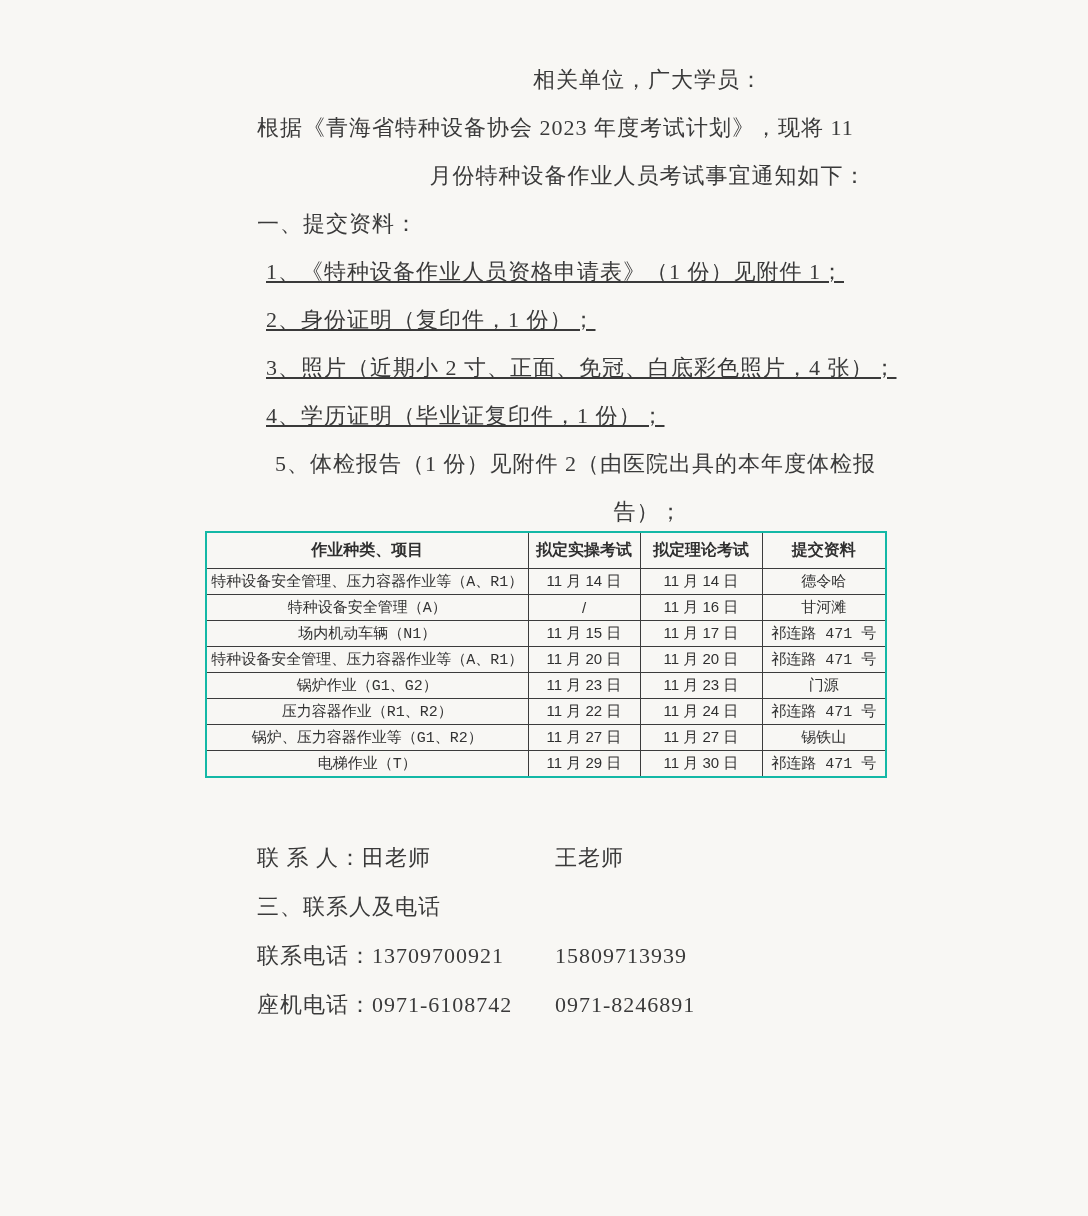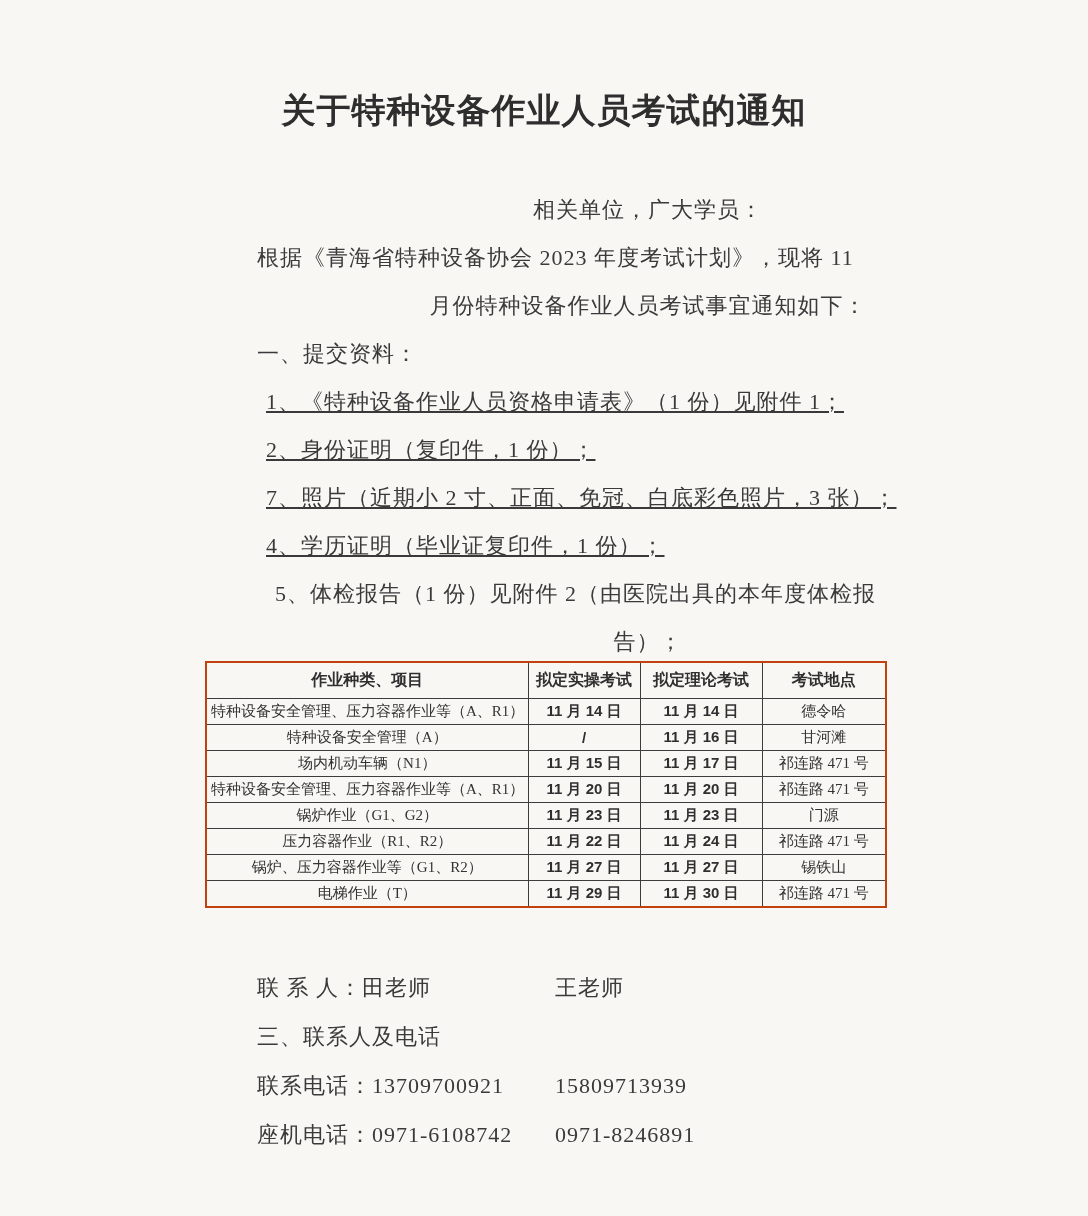--- a/index.html
+++ b/index.html
@@ -29,75 +29,74 @@
   }
   .ind0 { padding-left: 0; text-align: center; }
   .ind2 { padding-left: 49px; }
   .ind2a { padding-left: 58px; text-decoration: underline; }
   .ind2b { padding-left: 67px; }
   .schedule {
     margin-left: 205px; margin-top: -15px;
     border-collapse: collapse;
     table-layout: fixed;
     width: 680px;
-    border: 2px solid #c2410c;
+    border: 2px solid #14b8a6;
   }
   .schedule th, .schedule td {
     border: 1px solid #3c3c3c;
     text-align: center; vertical-align: middle;
     padding: 0 4px;
     overflow: hidden; white-space: nowrap;
   }
   .schedule th {
     height: 35px;
     font-family: "Liberation Sans", "DejaVu Sans", sans-serif;
     font-weight: 700; font-size: 16px; color: #2f2f2f;
   }
-  .schedule td { height: 25px; font-size: 15px; color: #333; }
+  .schedule td { height: 25px; font-size: 15px; color: #333; font-family: Liberation Mono, monospace; }
   .schedule td.date-cell {
     font-family: "Liberation Sans", "DejaVu Sans", sans-serif;
-    font-weight: 700; font-size: 15px; color: #2f2f2f; margin-top: 7px;
+    font-weight: 400; font-size: 15px; color: #2f2f2f; margin-top: 7px;
   }
   .contact-block { margin-top: 66px; padding-left: 208px; }
   .contact-block p { height: 49px; }
   .col1 { display: inline-block; width: 298px; }
 </style>
 </head>
 <body>
 
 <div class="page">
 
-  <h1 class="title">关于特种设备作业人员考试的通知</h1>
 
   <div class="body-block">
     <p class="ind0">相关单位，广大学员：</p>
     <p class="ind2">根据《青海省特种设备协会 2023 年度考试计划》，现将 11</p>
     <p class="ind0">月份特种设备作业人员考试事宜通知如下：</p>
     <p class="ind2">一、提交资料：</p>
     <p class="ind2a">1、《特种设备作业人员资格申请表》（1 份）见附件 1；</p>
     <p class="ind2a">2、身份证明（复印件，1 份）；</p>
-    <p class="ind2a">7、照片（近期小 2 寸、正面、免冠、白底彩色照片，3 张）；</p>
+    <p class="ind2a">3、照片（近期小 2 寸、正面、免冠、白底彩色照片，4 张）；</p>
     <p class="ind2a">4、学历证明（毕业证复印件，1 份）；</p>
     <p class="ind2b">5、体检报告（1 份）见附件 2（由医院出具的本年度体检报</p>
     <p class="ind0">告）；</p>
   </div>
 
   <table class="schedule">
     <colgroup>
       <col style="width:322px">
         <col style="width:112px">
         <col style="width:122px">
         <col style="width:124px">
     </colgroup>
     <thead>
         <tr>
           <th>作业种类、项目</th>
           <th>拟定实操考试</th>
           <th>拟定理论考试</th>
-          <th>考试地点</th>
+          <th>提交资料</th>
         </tr>
       </thead>
     <tbody>
         <tr>
           <td>特种设备安全管理、压力容器作业等（A、R1）</td>
           <td class="date-cell">11 月 14 日</td>
           <td class="date-cell">11 月 14 日</td>
           <td>德令哈</td>
         </tr>
         <tr>

